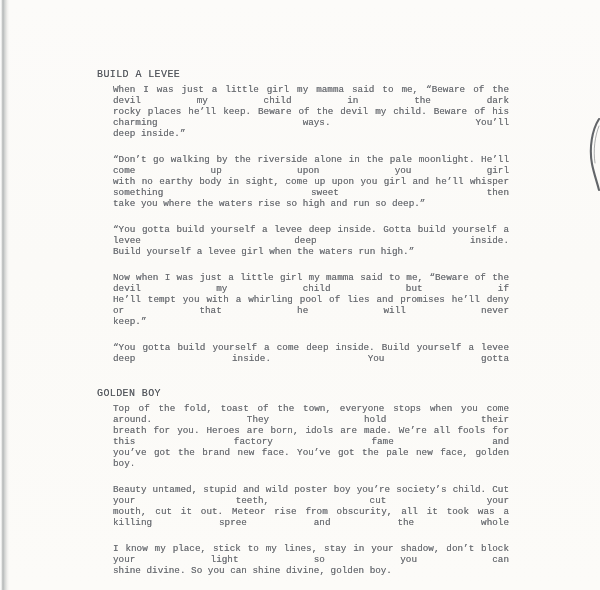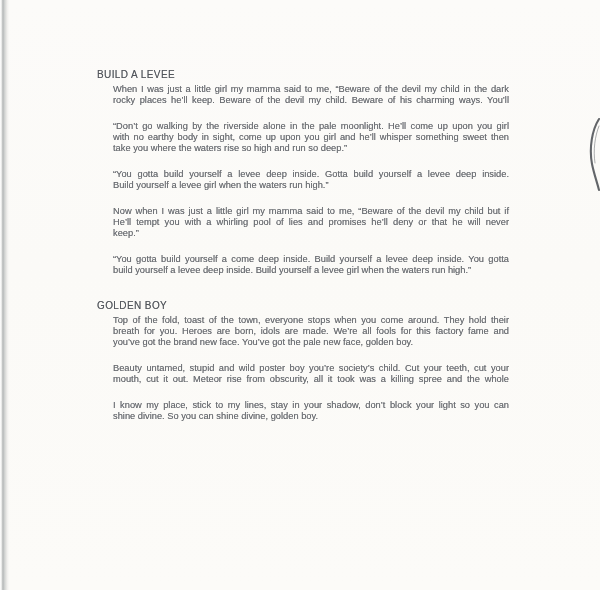--- a/index.html
+++ b/index.html
@@ -12,20 +12,21 @@
     height: 590px;
     position: relative;
     overflow: hidden;
     background: var(--page-bg, #fbfaf8);
     font-family: "Liberation Sans", sans-serif;
   }
   .page {
     position: absolute;
     inset: 0;
     background: linear-gradient(180deg, #fcfbf9 0%, #fbfaf7 45%, #fcfbf8 100%);
+    font-family: Liberation Mono, monospace;
   }
   .spine {
     position: absolute;
     left: 0; top: 0; bottom: 0;
     width: 9px;
     background: linear-gradient(to right,
       #ffffff 0%, #f2f2f1 14%,
       #b4b7b7 32%, #cfd1d0 50%,
       #e4e4e2 68%, #f3f2f0 84%,
       #fbfaf8 100%);
@@ -73,38 +74,38 @@
 
 <div class="page">
   <div class="spine"></div>
 
   <div class="lyrics">
       <div class="section">
         <div class="song-title">BUILD A LEVEE</div>
         <div class="paragraph">
           <div class="line">When I was just a little girl my mamma said to me, “Beware of the devil my child in the dark</div>
           <div class="line">rocky places he’ll keep. Beware of the devil my child. Beware of his charming ways. You’ll</div>
+          <div class="line last">deep inside.”</div>
         </div>
         <div class="paragraph">
           <div class="line">“Don’t go walking by the riverside alone in the pale moonlight. He’ll come up upon you girl</div>
           <div class="line">with no earthy body in sight, come up upon you girl and he’ll whisper something sweet then</div>
           <div class="line last">take you where the waters rise so high and run so deep.”</div>
         </div>
         <div class="paragraph">
           <div class="line">“You gotta build yourself a levee deep inside. Gotta build yourself a levee deep inside.</div>
           <div class="line last">Build yourself a levee girl when the waters run high.”</div>
         </div>
         <div class="paragraph">
           <div class="line">Now when I was just a little girl my mamma said to me, “Beware of the devil my child but if</div>
           <div class="line">He’ll tempt you with a whirling pool of lies and promises he’ll deny or that he will never</div>
           <div class="line last">keep.”</div>
         </div>
         <div class="paragraph">
           <div class="line">“You gotta build yourself a come deep inside. Build yourself a levee deep inside. You gotta</div>
-          <div class="line last">build yourself a levee deep inside. Build yourself a levee girl when the waters run high.”</div>
         </div>
       </div>
       <div class="section">
         <div class="song-title">GOLDEN BOY</div>
         <div class="paragraph">
           <div class="line">Top of the fold, toast of the town, everyone stops when you come around. They hold their</div>
           <div class="line">breath for you. Heroes are born, idols are made. We’re all fools for this factory fame and</div>
           <div class="line last">you’ve got the brand new face. You’ve got the pale new face, golden boy.</div>
         </div>
         <div class="paragraph">

